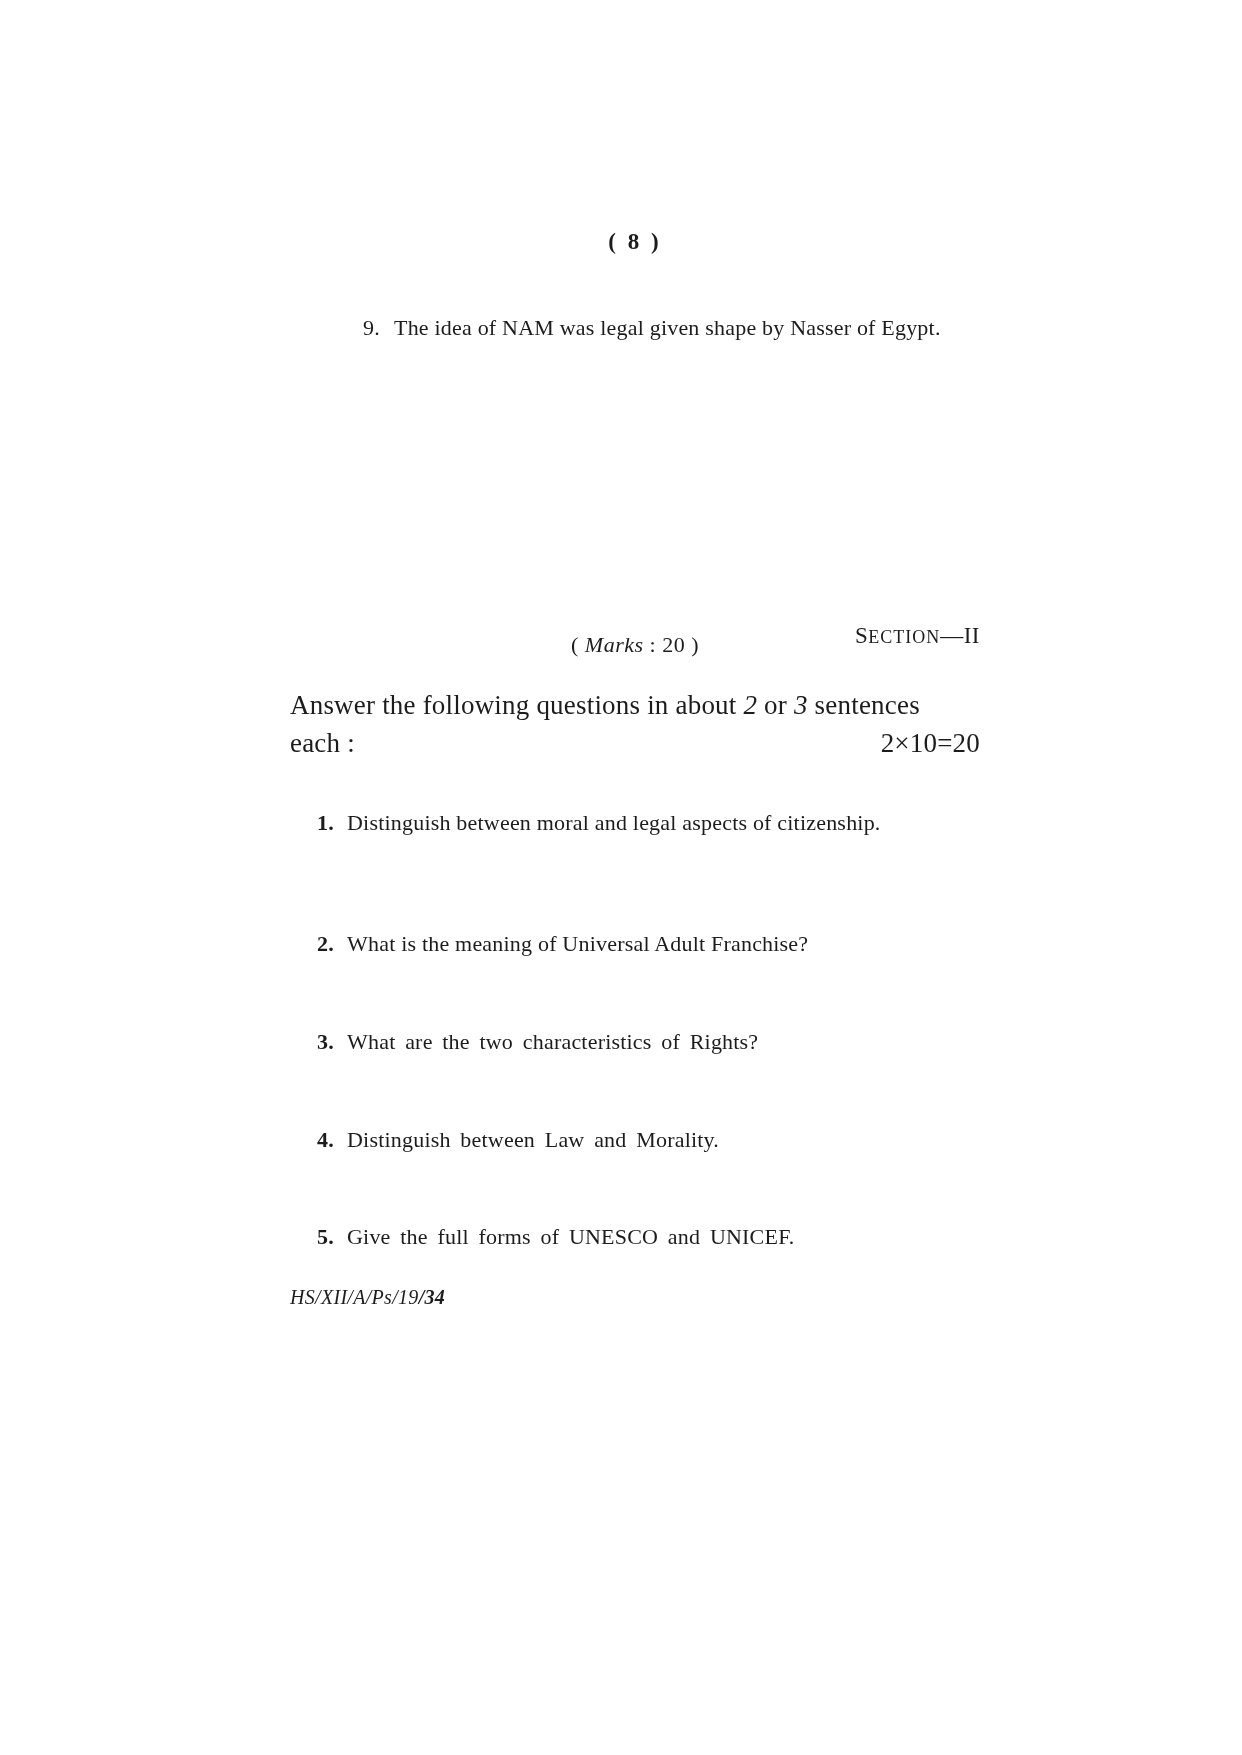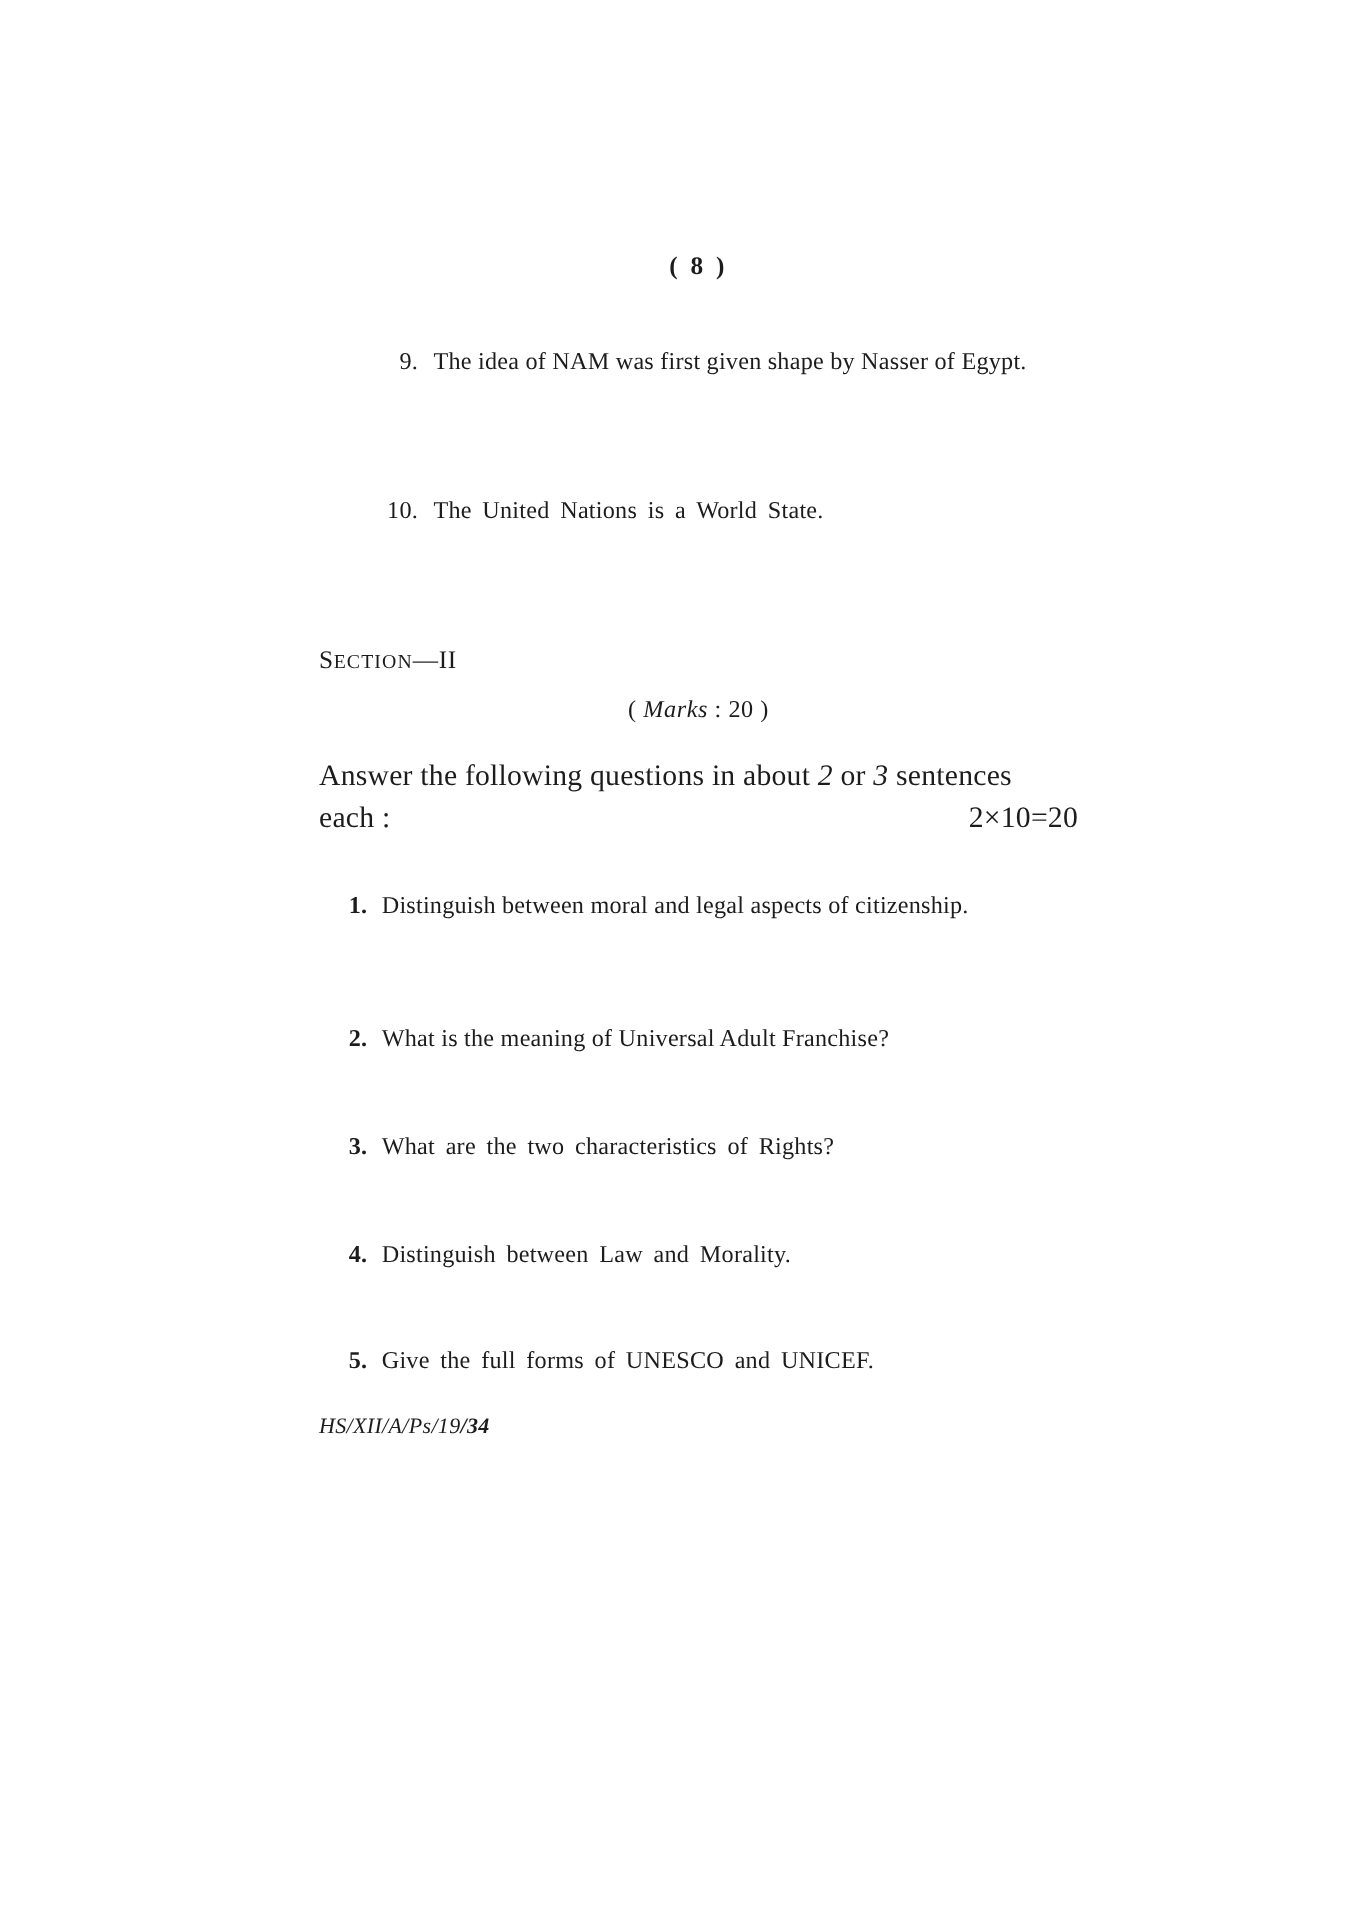--- a/index.html
+++ b/index.html
@@ -44,23 +44,24 @@
     text-align: right;
     margin-right: 14px;
     flex: 0 0 auto;
   }
   .stmt-text {
     max-width: 575px;
     text-align: justify;
   }
 
   .section-title {
-    text-align: left;
+    text-align: right;
     font-size: 23px;
     letter-spacing: 0.5px;
+    margin-top: 36px;
   }
   .section-title .sc-small { font-size: 18px; letter-spacing: 1px; }
 
   .marks-line {
     text-align: center;
     font-size: 22px;
     letter-spacing: 0.5px;
   }
   .italic { font-style: italic; }
 
@@ -105,27 +106,23 @@
 </head>
 <body>
 
 <div class="page">
   <div class="content">
 
     <div class="block page-number" style="top:229px">(  8  )</div>
 
     <div class="block stmt" style="top:312px">
       <span class="stmt-num">9.</span>
-      <span class="stmt-text">The idea of NAM was first given shape by Nasser of Egypt.</span>
+      <span class="stmt-text">The idea of NAM was legal given shape by Nasser of Egypt.</span>
     </div>
 
-    <div class="block stmt" style="top:448px">
-      <span class="stmt-num">10.</span>
-      <span class="stmt-text wide">The United Nations is a World State.</span>
-    </div>
 
     <div class="block section-title" style="top:587px">
       <span>S</span><span class="sc-small">ECTION</span><span>—II</span>
     </div>
 
     <div class="block marks-line" style="top:632px">
       <span>( </span><span class="italic">Marks</span><span> : 20 )</span>
     </div>
 
     <div class="block instruction" style="top:686px">

